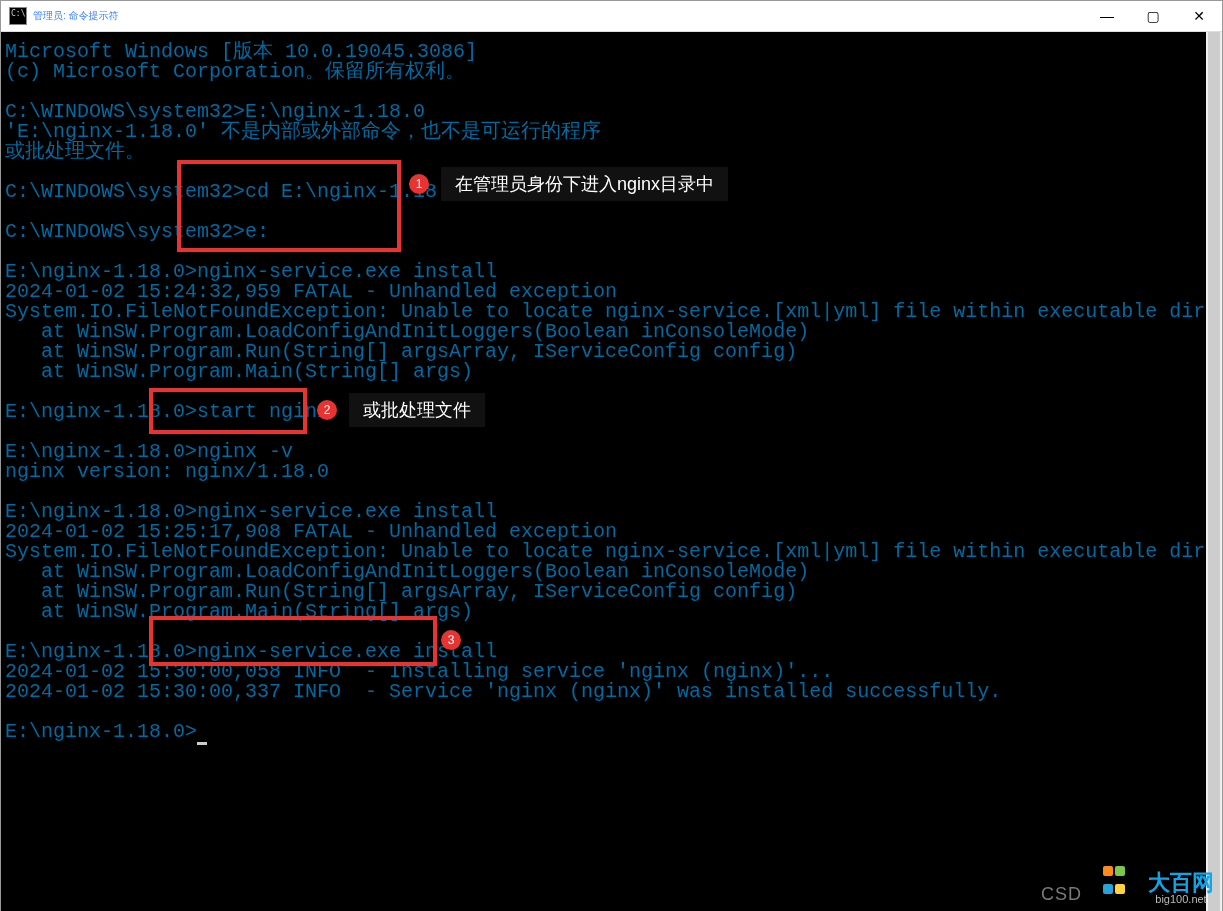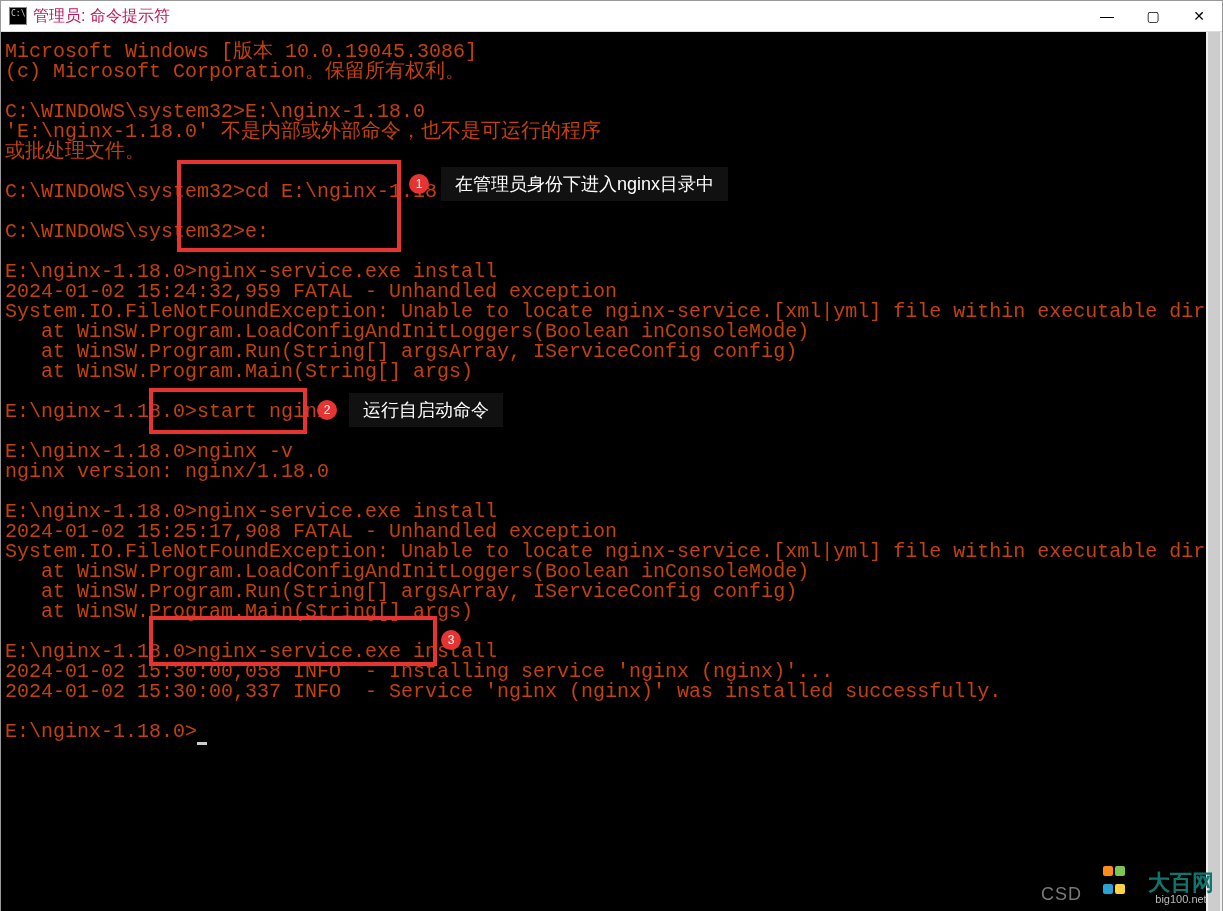--- a/index.html
+++ b/index.html
@@ -1,39 +1,39 @@
 <!DOCTYPE html>
 <html><head>
 <meta charset="utf-8">
 <style>
   html, body { margin:0; padding:0; width:1223px; height:911px; font-family: "Segoe UI", Arial, sans-serif; background:#f0f0f0; overflow:hidden; }
   .window { width:1221px; height:909px; border:1px solid #999; background:#fff; position:relative; }
   .titlebar { height:30px; background:#fff; display:flex; align-items:center; border-bottom:1px solid #ddd; }
   .titlebar-icon { width:16px; height:16px; margin:0 6px 0 8px; background:#000; border:1px solid #888; position:relative; }
   .titlebar-icon::after { content:"C:\\"; color:#ccc; font:8px/1 Consolas, monospace; position:absolute; top:2px; left:1px; }
-  .titlebar-text { font-size:16px; color:#be185d; }
+  .titlebar-text { font-size:10px; color:#3b82f6; }
   .tb-btns { margin-left:auto; display:flex; }
   .tb-btn { width:46px; height:30px; display:flex; align-items:center; justify-content:center; font-size:14px; color:#000; }
 
   .client { position:relative; width:100%; height:calc(100% - 30px); background:#000; overflow:hidden; }
   .scrollbar { position:absolute; right:0; top:0; width:16px; height:100%; background:#f0f0f0; }
   .scroll-thumb { position:absolute; left:2px; right:2px; top:0; height:100%; background:#cdcdcd; }
 
-  .term { position:absolute; left:0; top:0; right:16px; bottom:0; color:#c2410c; font:20px/20px Consolas, "Courier New", monospace; white-space:pre; letter-spacing:0; }
+  .term { position:absolute; left:0; top:0; right:16px; bottom:0; color:#0369a1; font:20px/20px Consolas, "Courier New", monospace; white-space:pre; letter-spacing:0; }
   .term .line { position:absolute; left:4px; }
   .cursor { display:inline-block; width:10px; height:3px; background:#ccc; position:relative; top:8px; }
 
   .redbox { position:absolute; border:4px solid #e83333; pointer-events:none; }
   .ann { position:absolute; display:flex; align-items:center; height:32px; }
   .ann-badge { width:20px; height:20px; border-radius:50%; background:#e83333; color:#fff; font:12px/20px Arial; text-align:center; margin-right:12px; }
   .ann-label { background:#111; color:#fff; font:18px/1 "Microsoft YaHei", Arial; padding:8px 14px; }
 
   .watermark-csd { position:absolute; right:140px; bottom:8px; color:#7a7a7a; font:18px/1 Arial; letter-spacing:1px; }
   .wm-logo { position:absolute; right:8px; bottom:6px; text-align:right; }
-  .wm-logo .big { font: bold 22px/1 "Microsoft YaHei", Arial; color:#0f766e; }
+  .wm-logo .big { font: bold 22px/1 "Microsoft YaHei", Arial; color:#0ea5e9; }
   .wm-logo .small { font:11px/1 Arial; color:#bbb;text-align:center; }
   .wm-sq { display:inline-block; width:10px; height:10px; margin:1px; border-radius:2px; }
   .wm-sq.o{background:#ff8c1a;} .wm-sq.g{background:#7cc84e;} .wm-sq.b{background:#2aa2d6;} .wm-sq.y{background:#ffd23f;}
   .wm-squares { position:absolute; right:96px; bottom:12px; width:24px; }
 </style>
 </head>
 <body>
 
 <div class="window">
   <div class="titlebar">
@@ -54,21 +54,21 @@
         <div class="redbox" style="left: 148px; top: 356px; width: 150px; height: 38px;"></div>
         <div class="redbox" style="left: 148px; top: 584px; width: 280px; height: 42px;"></div>
       </div>
     <div id="anns">
         <div class="ann" style="left: 408px; top: 136px;">
           <div class="ann-badge">1</div>
           <div class="ann-label">在管理员身份下进入nginx目录中</div>
         </div>
         <div class="ann" style="left: 316px; top: 362px;">
           <div class="ann-badge">2</div>
-          <div class="ann-label">运行自启动命令</div>
+          <div class="ann-label">或批处理文件</div>
         </div>
         <div class="ann" style="left: 440px; top: 592px;">
           <div class="ann-badge">3</div>
         </div>
       </div>
 
     <div class="scrollbar">
       <div class="scroll-thumb"></div>
     </div>
 

